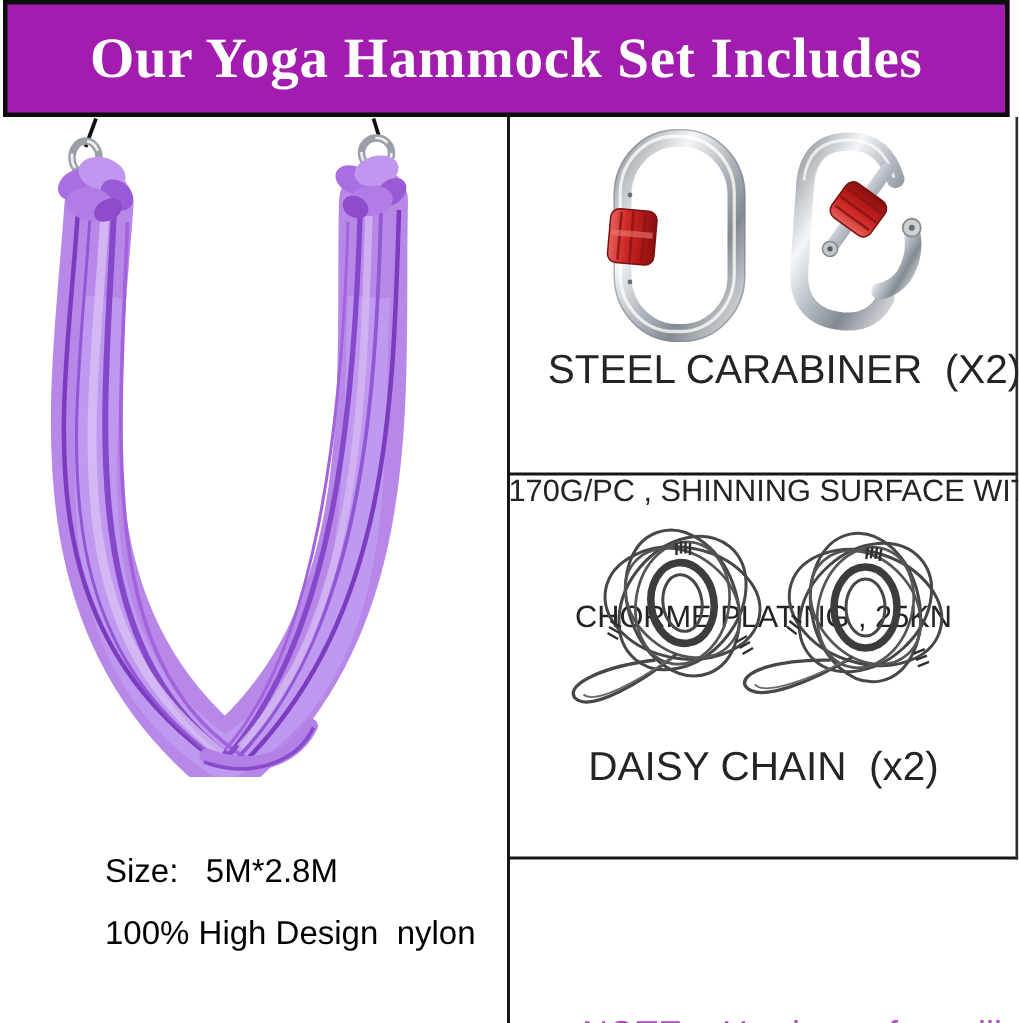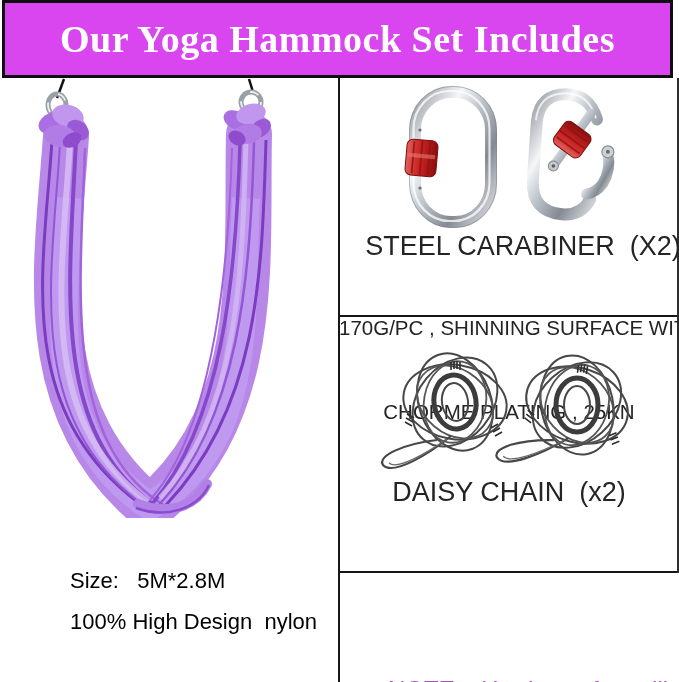--- a/index.html
+++ b/index.html
@@ -1,36 +1,36 @@
 <!DOCTYPE html>
 <html><head>
 <meta charset="utf-8">
 <style>
   html,body{margin:0;padding:0;background:#fff;}
   .stage{position:relative;width:679px;height:682px;background:#ffffff;overflow:hidden;
          font-family:"Liberation Sans",sans-serif;color:#1d1d1d;}
   
-  .banner{position:absolute;left:2px;top:0;width:671px;height:78px;background:#d946ef;
+  .banner{position:absolute;left:2px;top:0;width:671px;height:78px;background:#a21caf;
           border:3px solid #0d0d0d;box-sizing:border-box;display:flex;align-items:center;justify-content:center;}
   .banner-title{font-family:"Liberation Serif",serif;font-weight:bold;font-size:38px;color:#ffffff;
                 letter-spacing:.5px;white-space:pre;}
   
   .v-divider{position:absolute;left:338px;top:78px;width:2px;height:604px;background:#161616;}
   .h-divider{position:absolute;left:338px;width:341px;height:2px;background:#161616;}
   .h-div-1{top:315px;}
   .h-div-2{top:571px;}
   .r-border{position:absolute;left:677px;top:78px;width:2px;height:495px;background:#2e2e2e;}
   
   .fabric-title{position:absolute;left:42px;top:508px;font-size:30px;color:#1b1b1b;white-space:pre;}
   .fabric-specs{position:absolute;left:42px;top:568px;font-size:22px;color:#000000;margin-left:28px;}
   .fabric-specs .spec{height:26px;line-height:26px;margin-bottom:15px;white-space:pre;}
   
   .sec-title{position:absolute;left:339px;width:340px;text-align:center;font-size:27px;color:#242424;white-space:pre;}
   .car-title{top:231px;margin-left:14px;}
-  .daisy-title{top:477px;}
+  .daisy-title{top:496px;}
   .sec-spec{position:absolute;left:339px;width:340px;text-align:center;font-size:20.5px;line-height:28px;color:#242424;white-space:pre;}
   .car-spec{top:258px;}
   .daisy-spec{top:518px;}
   
   .note{position:absolute;left:388px;top:597px;width:280px;font-size:24px;line-height:37px;color:#a84fbb;white-space:pre;}
   
   .hammock-svg{position:absolute;left:0;top:78px;}
   .carabiner-svg{position:absolute;left:383px;top:83px;}
   .daisy-svg{position:absolute;left:372px;top:336px;}
 </style>

